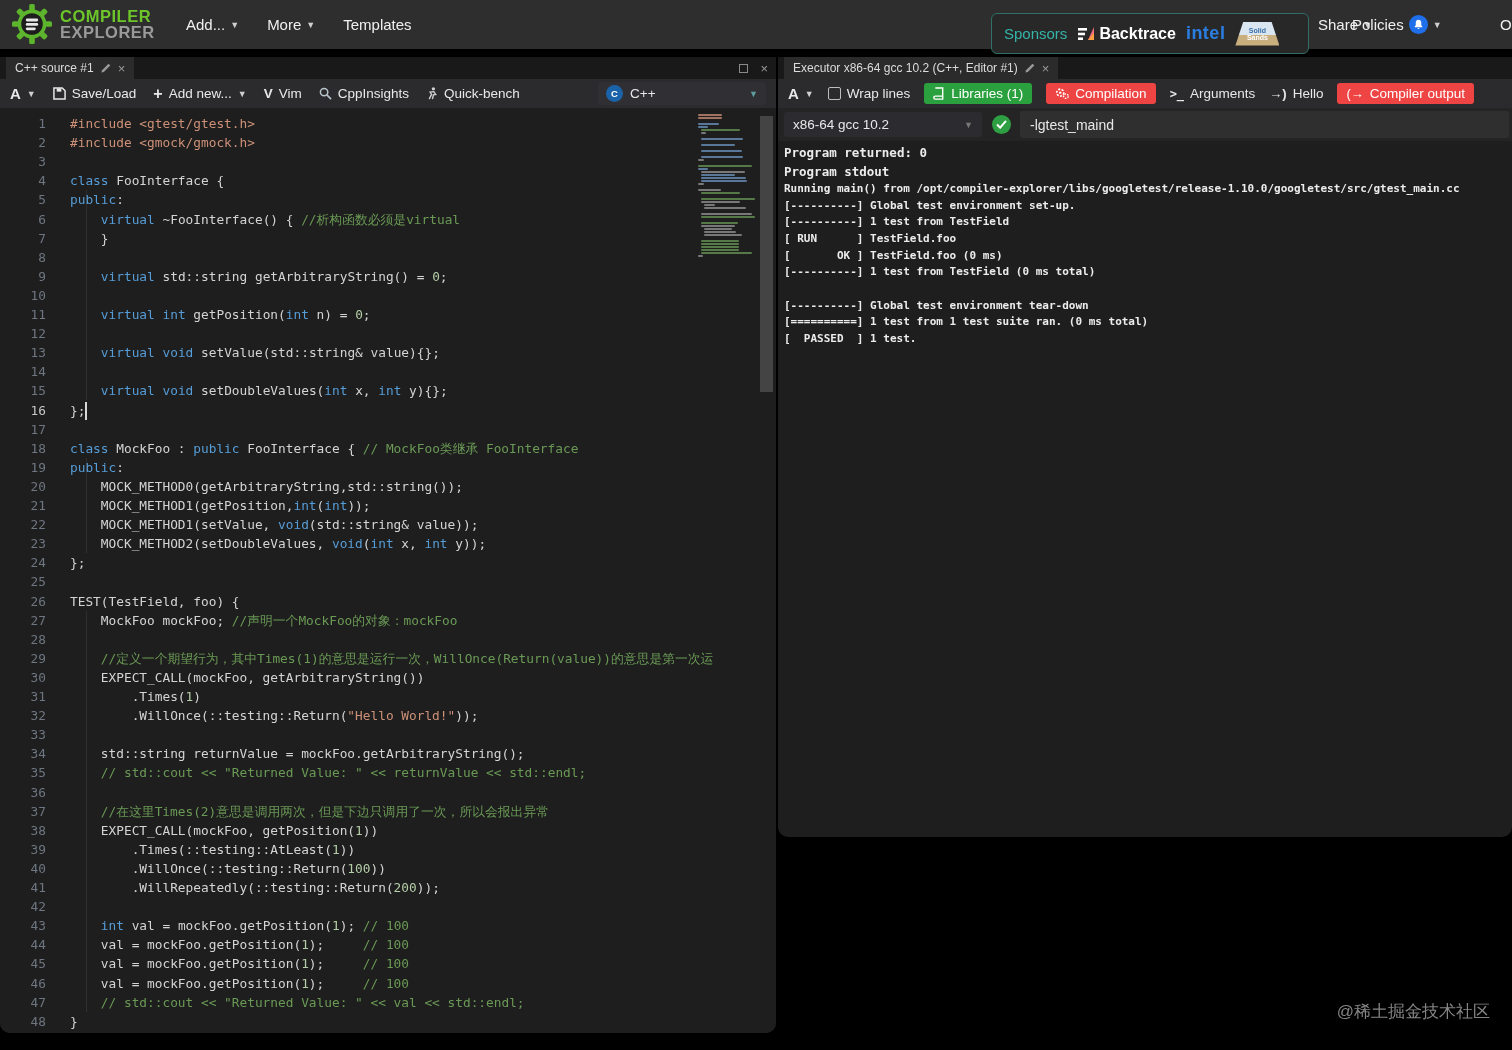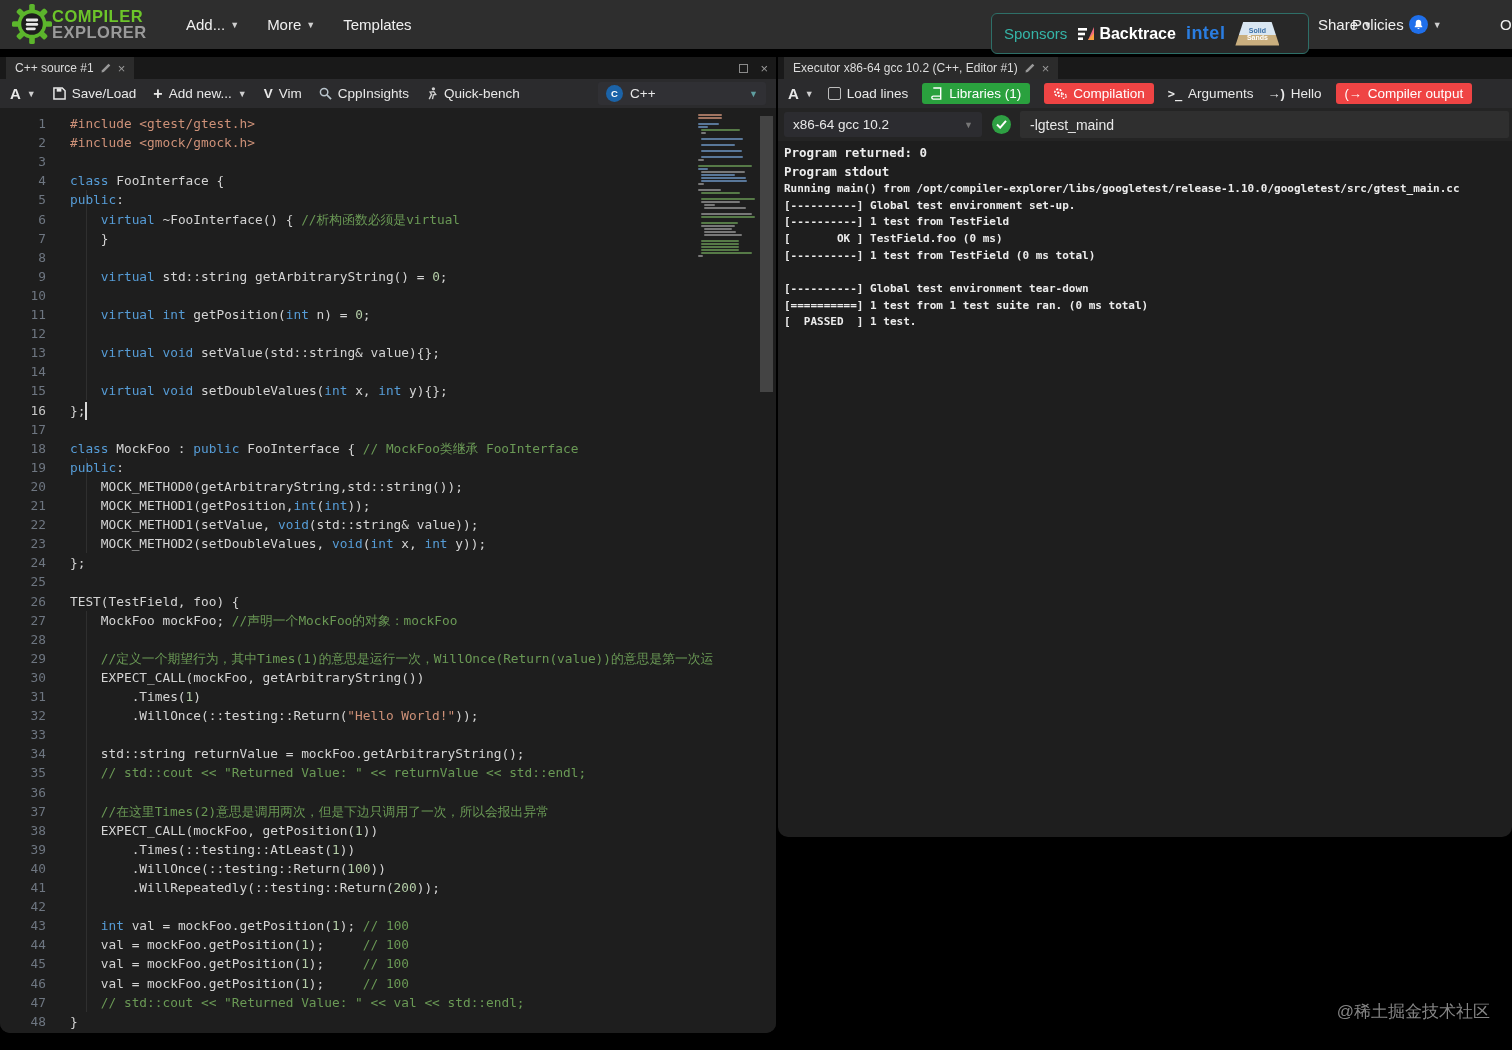--- a/index.html
+++ b/index.html
@@ -2,21 +2,21 @@
 <html><head>
 <meta charset="utf-8">
 <style>
   * { margin:0; padding:0; box-sizing:border-box; }
   html,body { width:1512px; height:1050px; background:#000; overflow:hidden;
               font-family:"Liberation Sans", sans-serif; }
   body { position:relative; }
 
   
   .navbar { position:absolute; left:0; top:8; width:1512px; height:49px; background:#2e2e2e; }
-  .logo { position:absolute; left:12px; top:4px; display:flex; align-items:center; }
+  .logo { position:absolute; left:12px; top:4px; display:flex; align-items:center; gap:8px; }
   .logo-text { line-height:16px; font-weight:bold; font-size:16.5px; letter-spacing:.5px; }
   .logo-line1 { color:#6cc52a; }
   .logo-line2 { color:#9a9a9a; }
   .nav-items { position:absolute; left:186px; top:0; height:49px; display:flex; align-items:center; gap:28px; }
   .nav-item { color:#f0f0f0; font-size:15px; display:flex; align-items:center; gap:5px; cursor:pointer; }
   .caret { font-size:9px; color:#cfcfcf; }
   .sponsors { position:absolute; left:991px; top:13px; width:318px; height:41px; border:1px solid #2e6f68;
               border-radius:6px; display:flex; align-items:center; padding:0 12px; gap:10px; background:#282828; }
   .sponsors-label { color:#35b5a8; font-size:15px; }
   .backtrace { display:flex; align-items:center; gap:4px; color:#fff; font-weight:bold; font-size:16px; }
@@ -257,21 +257,21 @@
     </div>
   </div>
 
   <div class="toolbar" style="gap:14px;">
     <span class="tb-item">
       <span class="bold" style="font-size:15px;">A</span>
       <span class="caret">▼</span>
     </span>
     <span class="tb-item">
       <span class="checkbox"></span>
-      <span>Load lines</span>
+      <span>Wrap lines</span>
     </span>
     <span class="btn btn-green">
       <svg width="12" height="13" viewBox="0 0 12 14">
         <path d="M2 1 h8 v12 h-8 a1.6 1.6 0 0 1 0-3.2 h8" fill="none" stroke="#fff" stroke-width="1.5"></path>
       </svg>
       <span>Libraries (1)</span>
     </span>
     <span class="btn btn-teal">
       <svg width="14" height="13" viewBox="0 0 16 14">
         <circle cx="6" cy="6" r="4" fill="none" stroke="#fff" stroke-width="1.8" stroke-dasharray="2.4 1.6"></circle>
@@ -308,20 +308,21 @@
       <span>-lgtest_maind</span>
     </div>
   </div>
 
   <div class="output" id="output">
       <div class="out-head">Program returned: 0</div>
       <div class="out-head">Program stdout</div>
       <div class="out-line">Running main() from /opt/compiler-explorer/libs/googletest/release-1.10.0/googletest/src/gtest_main.cc</div>
       <div class="out-line">[----------] Global test environment set-up.</div>
       <div class="out-line">[----------] 1 test from TestField</div>
+      <div class="out-line">[ RUN      ] TestField.foo</div>
       <div class="out-line">[       OK ] TestField.foo (0 ms)</div>
       <div class="out-line">[----------] 1 test from TestField (0 ms total)</div>
       <div class="out-line">&nbsp;</div>
       <div class="out-line">[----------] Global test environment tear-down</div>
       <div class="out-line">[==========] 1 test from 1 test suite ran. (0 ms total)</div>
       <div class="out-line">[  PASSED  ] 1 test.</div>
     </div>
 </div>
 
 <div class="watermark">@稀土掘金技术社区</div>

